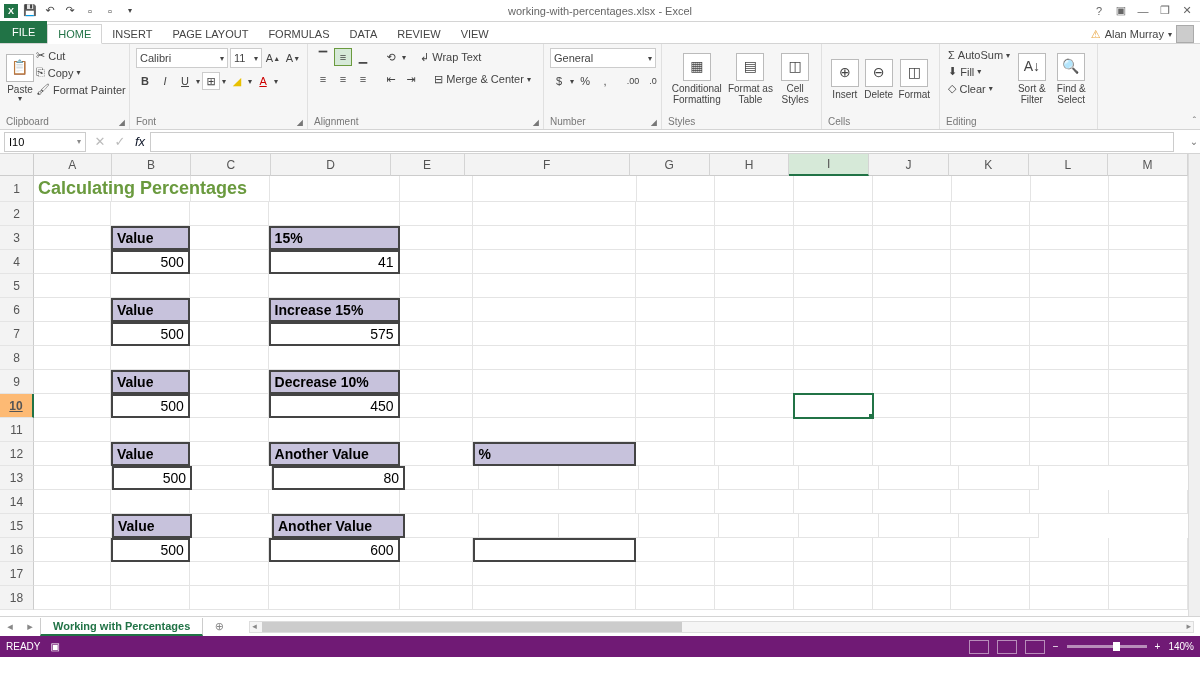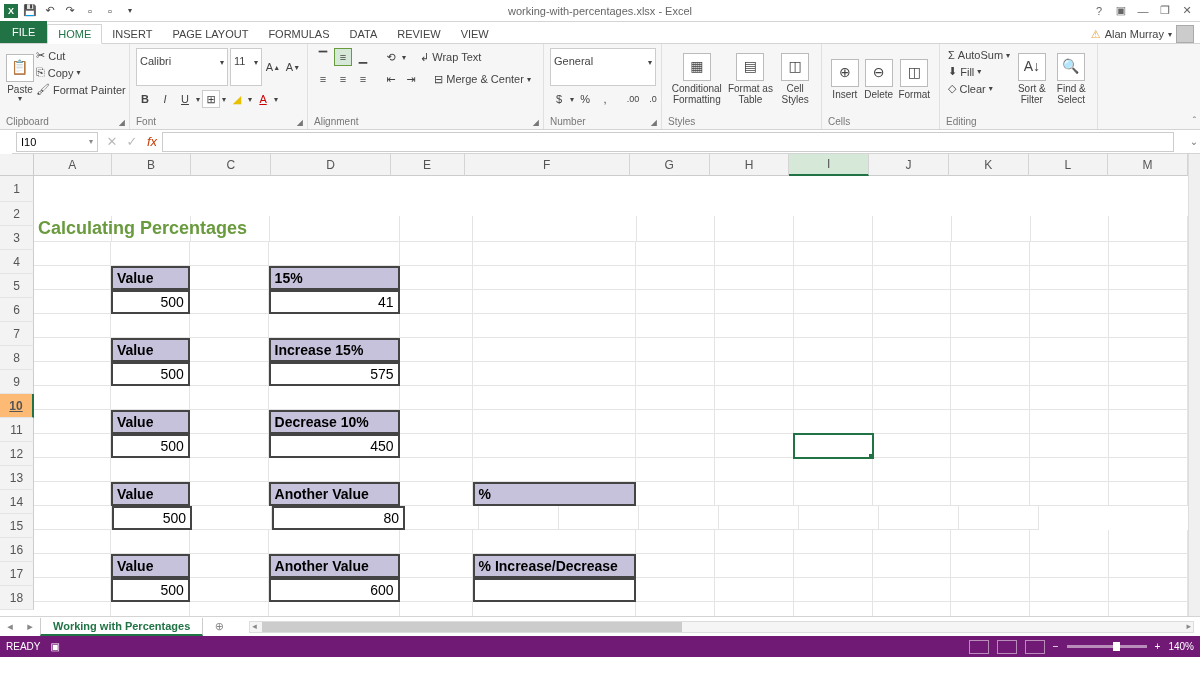--- a/index.html
+++ b/index.html
@@ -26,45 +26,45 @@
 .ribbon { height: 86px; background: #f6f6f6; border-bottom: 1px solid #d4d4d4; display: flex; font-size: 11px; color: #444; position: relative; }
 .group { border-right: 1px solid #e0e0e0; padding: 2px 6px 0 6px; display: flex; flex-direction: column; justify-content: space-between; }
 .group .glabel { text-align: left; font-size: 10px; color: #777; padding-bottom: 2px; position: relative; }
 .group .glabel .dlg { position: absolute; right: -2px; bottom: 2px; font-size: 8px; color: #777; }
 .group .content { flex: 1; display: flex; align-items: flex-start; }
 .rbtn { display: inline-flex; align-items: center; gap: 3px; padding: 1px 2px; white-space: nowrap; }
 .bigbtn { display: flex; flex-direction: column; align-items: center; justify-content: center; width: 46px; height: 66px; font-size: 10px; text-align: center; line-height: 1.1; }
 .bigbtn .bigic { width: 28px; height: 28px; border: 1px solid #bbb; background: #fff; margin-bottom: 2px; display: inline-flex; align-items: center; justify-content: center; font-size: 14px; }
 .vcol { display: flex; flex-direction: column; gap: 2px; }
 .hrow { display: flex; gap: 2px; align-items: center; }
-.fsel { height: 28px; border: 1px solid #ccc; background: #fff; font-size: 11px; padding: 18px 3px; display: inline-flex; align-items: flex-end; justify-content: space-between; }
+.fsel { height: 20px; border: 1px solid #ccc; background: #fff; font-size: 11px; padding: 8px 3px; display: inline-flex; align-items: center; justify-content: space-between; }
 .tiny { width: 18px; height: 18px; border: 1px solid transparent; display: inline-flex; align-items: center; justify-content: center; font-size: 11px; }
 .tiny.bord { border: 1px solid #ccc; background: #fff; }
 .collapse { position: absolute; right: 4px; bottom: 2px; font-size: 10px; color: #777; }
 
 
-.fbar { height: 24px; border-bottom: 1px solid #d4d4d4; display: flex; align-items: center; background: #fff; margin-left: 12px; }
+.fbar { height: 24px; border-bottom: 1px solid #d4d4d4; display: flex; align-items: center; background: #fff; }
 .namebox { width: 82px; height: 20px; border: 1px solid #ccc; margin: 0 4px; font-size: 11px; padding: 0 4px; display: flex; align-items: center; justify-content: space-between; }
-.fbar .fic { width: 20px; height: 20px; display: inline-flex; align-items: center; justify-content: center; font-size: 13px; color: #c2410c; }
+.fbar .fic { width: 20px; height: 20px; display: inline-flex; align-items: center; justify-content: center; font-size: 13px; color: #0f172a; }
 .fbar .finput { flex: 1; height: 20px; border: 1px solid #ccc; margin-right: 14px; font-size: 11px; padding: 0 4px; background: #fff; }
 .fbar .expand { width: 12px; text-align: center; font-size: 10px; color: #777; }
 
 
 .gridwrap { position: relative; height: 462px; overflow: hidden; background: #fff; }
 .corner { position: absolute; left: 0; top: 0; width: 34px; height: 22px; background: #f3f3f3; border-right: 1px solid #ccc; border-bottom: 1px solid #ccc; }
 .colheads { position: absolute; left: 34px; top: 0; right: 12px; height: 22px; display: flex; }
 .colheads .ch { height: 22px; border-right: 1px solid #d4d4d4; border-bottom: 1px solid #ccc; background: #f3f3f3; display: flex; align-items: center; justify-content: center; font-size: 12px; color: #555; }
 .colheads .ch.active { background: #d6e9d8; border-bottom: 2px solid #217346; }
 .rowheads { position: absolute; left: 0; top: 22px; width: 34px; }
 .rowheads .rh { width: 34px; height: 24px; border-right: 1px solid #ccc; border-bottom: 1px solid #e4e4e4; background: #f3f3f3; display: flex; align-items: center; justify-content: center; font-size: 12px; color: #555; }
 .rowheads .rh.tall { height: 26px; }
 .rowheads .rh.active { background: #fdba74; border-right: 2px solid #217346; font-weight: bold; text-decoration: underline; }
 .cells { position: absolute; left: 34px; top: 22px; right: 12px; bottom: 0; }
 .cellrow { display: flex; height: 24px; }
-.cellrow.tall { height: 26px; margin-top: 40px; }
+.cellrow.tall { height: 26px; }
 .cell { border-right: 1px solid #e4e4e4; border-bottom: 1px solid #e4e4e4; font-size: 14px; padding: 0 4px; display: flex; align-items: center; overflow: hidden; }
 .vscroll { position: absolute; right: 0; top: 0; width: 12px; bottom: 0; background: #f0f0f0; border-left: 1px solid #ddd; }
 
 
 .titlecell { font-size: 18px; font-weight: 600; color: #6a9a3e; white-space: nowrap; }
 .hdr { background: #c7c2dc; border: 2px solid #444 !important; font-weight: bold; font-size: 14px; }
 .val { border: 2px solid #444 !important; text-align: right; justify-content: flex-end; font-size: 14px; }
 .sel { outline: 2px solid #217346; outline-offset: -1px; position: relative; }
 .sel::after { content: ''; position: absolute; right: -3px; bottom: -3px; width: 6px; height: 6px; background: #217346; }
 
@@ -563,21 +563,20 @@
         <div class="cell wK"></div>
         <div class="cell wL"></div>
         <div class="cell wM"></div>
       </div>
       <div class="cellrow">
         <div class="cell wA"></div>
         <div class="cell wB hdr">Value</div>
         <div class="cell wC"></div>
         <div class="cell wD hdr">Another Value</div>
         <div class="cell wE"></div>
-        <div class="cell wF hdr">% Increase/Decrease</div>
         <div class="cell wG"></div>
         <div class="cell wH"></div>
         <div class="cell wI"></div>
         <div class="cell wJ"></div>
         <div class="cell wK"></div>
         <div class="cell wL"></div>
         <div class="cell wM"></div>
       </div>
       <div class="cellrow">
         <div class="cell wA"></div>

